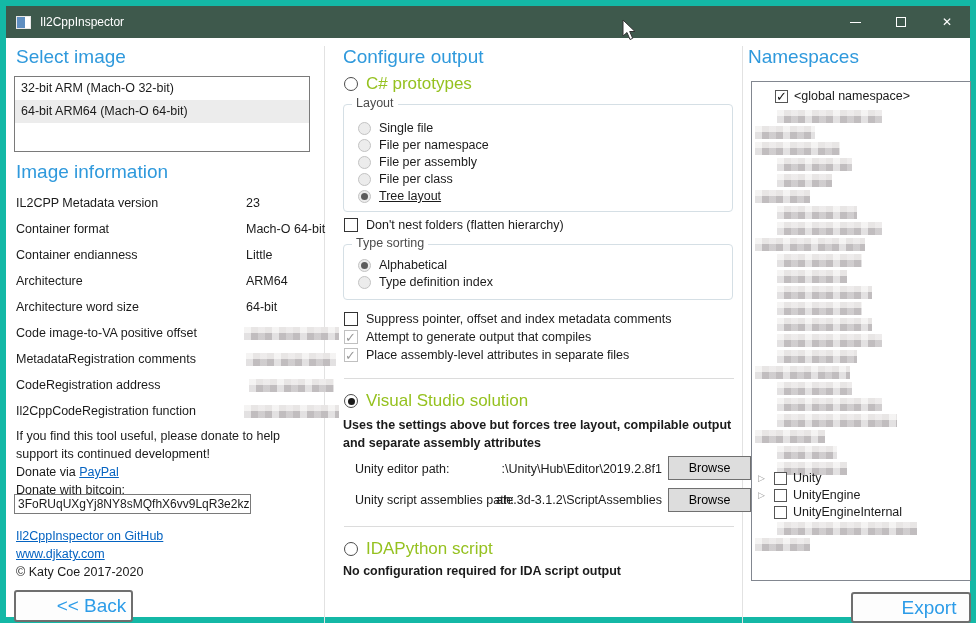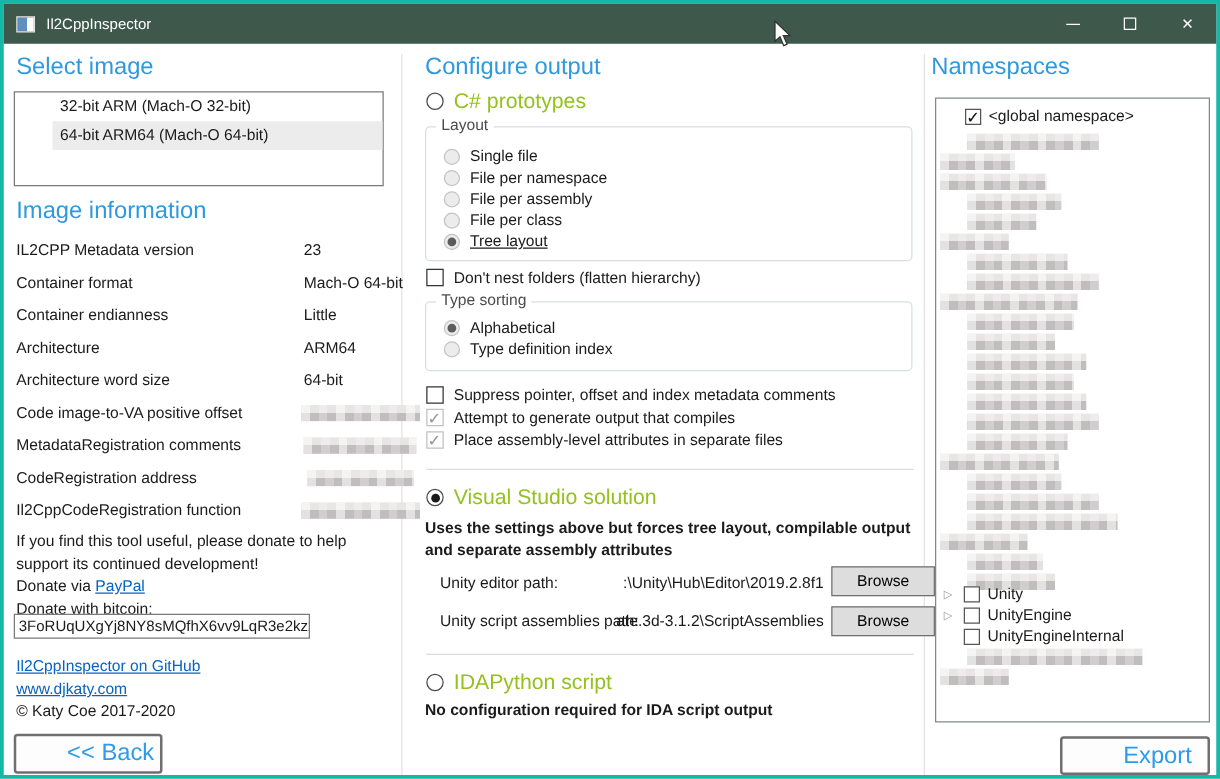--- a/index.html
+++ b/index.html
@@ -1,19 +1,19 @@
 <!DOCTYPE html>
 <html><head>
 <meta charset="utf-8">
 <style>
   * { margin:0; padding:0; box-sizing:border-box; }
   html,body { width:976px; height:623px; }
   body { font-family:"Liberation Sans", sans-serif; font-size:12.5px; color:#1b1b1b; background:#fff; position:relative; overflow:hidden; }
 
-  .window { position:absolute; inset:0; border:3px solid #14b8a6; background:#fff; }
+  .window { position:absolute; inset:0; border:6px solid #14b8a6; background:#fff; }
 
   
   .titlebar { position:absolute; left:0; top:0; width:100%; height:32px; background:#3e594c; display:flex; align-items:center; }
   .app-icon { width:15px; height:13px; border:1px solid #e8e8e8; margin-left:10px; background:linear-gradient(90deg,#5f8fc0 0 60%, #ffffff 60% 100%); }
   .app-title { color:#ffffff; font-size:12px; margin-left:9px; }
   .win-btns { position:absolute; right:0; top:0; height:32px; display:flex; }
   .win-btn { width:46px; height:32px; display:flex; align-items:center; justify-content:center; color:#fff; font-size:12px; }
   .glyph-max { width:10px; height:10px; border:1px solid #fff; }
   .glyph-min { width:11px; height:1px; background:#fff; }
 
@@ -44,21 +44,21 @@
   .browse-btn { position:absolute; width:83px; height:24px; background:#ddd; border:1px solid #707070; font-size:12.5px; color:#000; display:flex; align-items:center; justify-content:center; font-family:"Liberation Sans",sans-serif; }
 
   
   .px { background-color:#dcd8d7;
         background-image:
           repeating-linear-gradient(90deg, rgba(255,255,255,.55) 0 7px, rgba(0,0,0,0) 7px 14px, rgba(255,255,255,.25) 14px 21px, rgba(0,0,0,0) 21px 28px),
           repeating-linear-gradient(0deg, rgba(130,127,135,.30) 0 7px, rgba(255,255,255,.35) 7px 14px); }
 
   
   .listbox { position:absolute; left:8px; top:70px; width:296px; height:76px; border:1px solid #7a7a7a; background:#fff; }
-  .list-item { height:23px; line-height:23px; padding-left:6px; white-space:nowrap;margin-left:30px; }
+  .list-item { height:23px; line-height:23px; padding-left:6px; white-space:nowrap; }
   .list-item.selected { background:#ececec; }
 
   .info-label { position:absolute; left:10px; white-space:nowrap; }
   .info-value { position:absolute; left:240px; white-space:nowrap; }
   .info-bar { position:absolute; height:13px; }
 
   .donate { position:absolute; left:10px; top:421px; width:306px; line-height:18px; }
   .bitcoin-box { position:absolute; left:8px; top:488px; width:237px; height:20px; border:1px solid #7a7a7a; font-size:12px; line-height:18px; padding-left:3px; white-space:nowrap; overflow:hidden; background:#fff; }
   .left-links { position:absolute; left:10px; top:521px; line-height:18px; }
 

